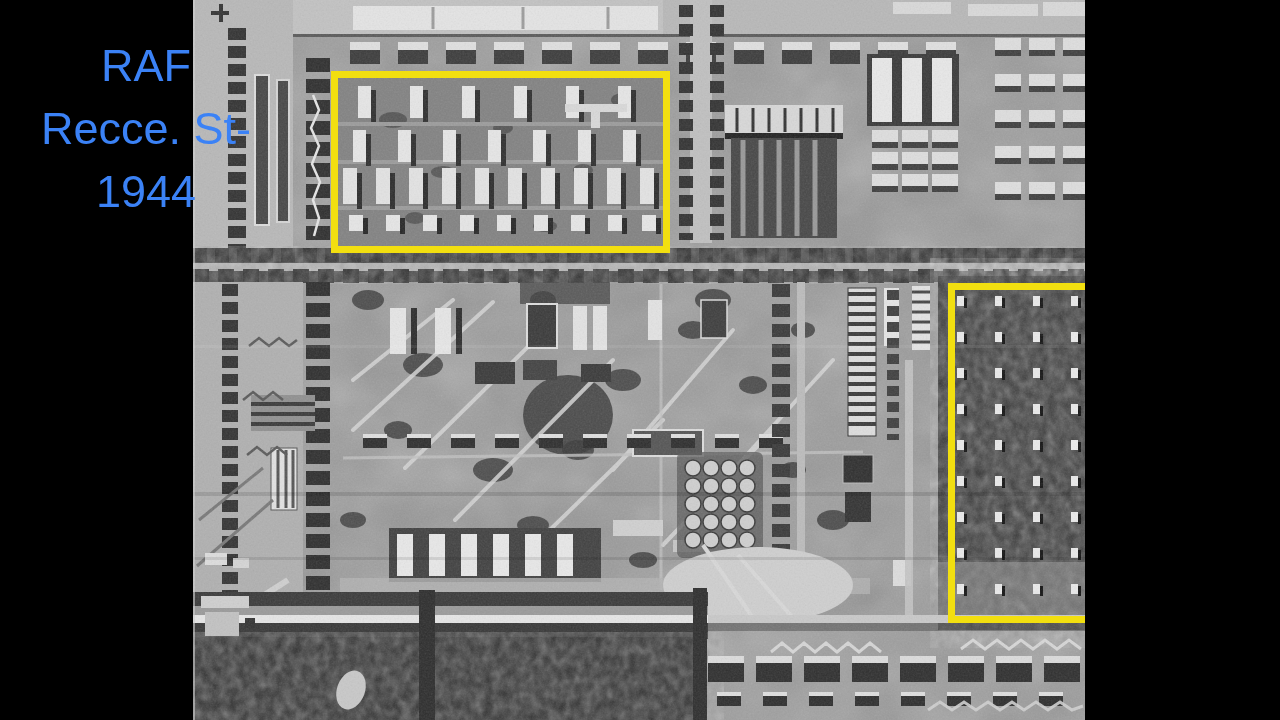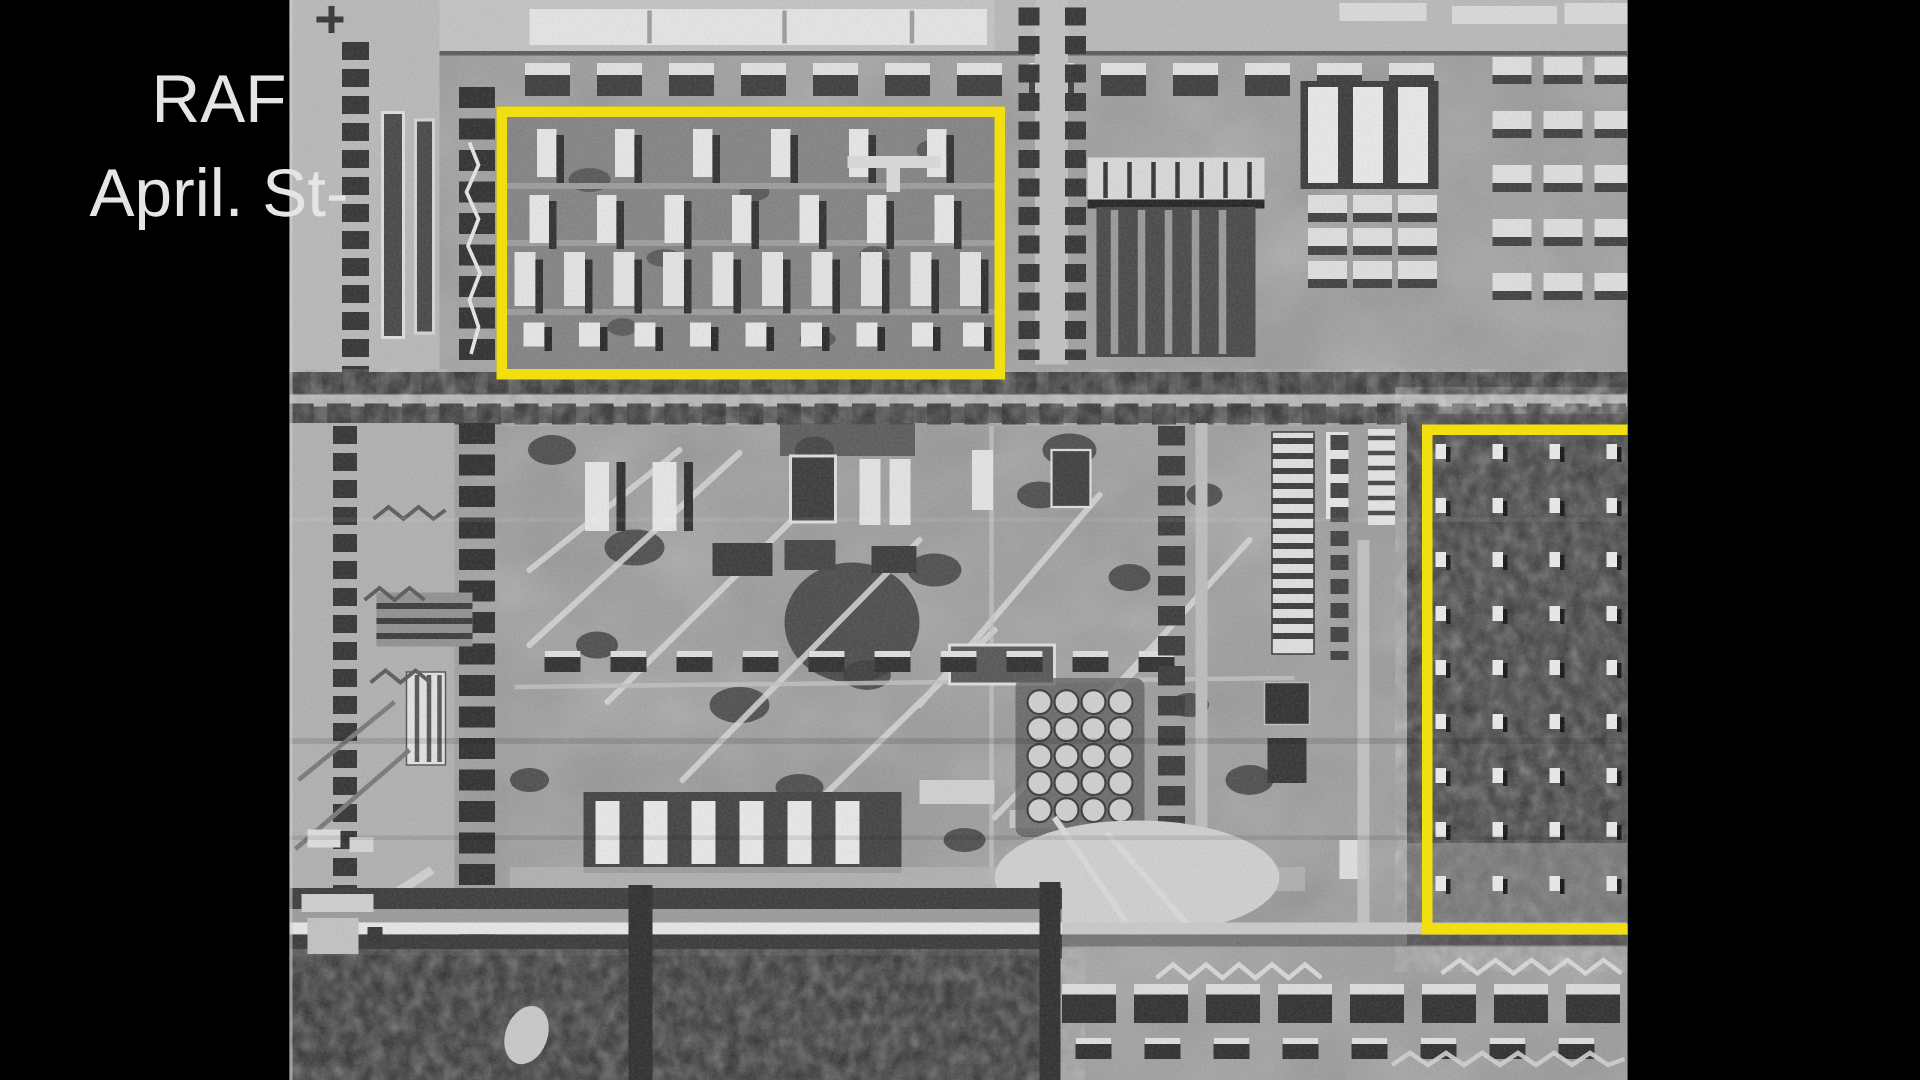--- a/index.html
+++ b/index.html
@@ -454,18 +454,19 @@
         <rect x="0" y="345" width="892" height="3" fill="#ffffff" opacity="0.08"></rect>
         <rect x="0" y="0" width="2" height="720" fill="#d0d0d0" opacity="0.6"></rect>
         <rect x="0" y="0" width="892" height="720" filter="url(#nF)" opacity="0.16"></rect>
       </g>
     </svg>
 
     <div class="ann ann-a" style="border-color: rgb(242, 223, 16);"></div>
     <div class="ann ann-b" style="border-color: rgb(242, 223, 16);"></div>
   </div>
 
-  <div class="caption" style="color: #e5e5e5;">
+  <div class="caption" style="color: #3b82f6;">
     <div class="cl">RAF</div>
-    <div class="cl">April. St-</div>
+    <div class="cl">Recce. St-</div>
+    <div class="cl">1944</div>
   </div>
 
 </div>
 
 </body></html>

